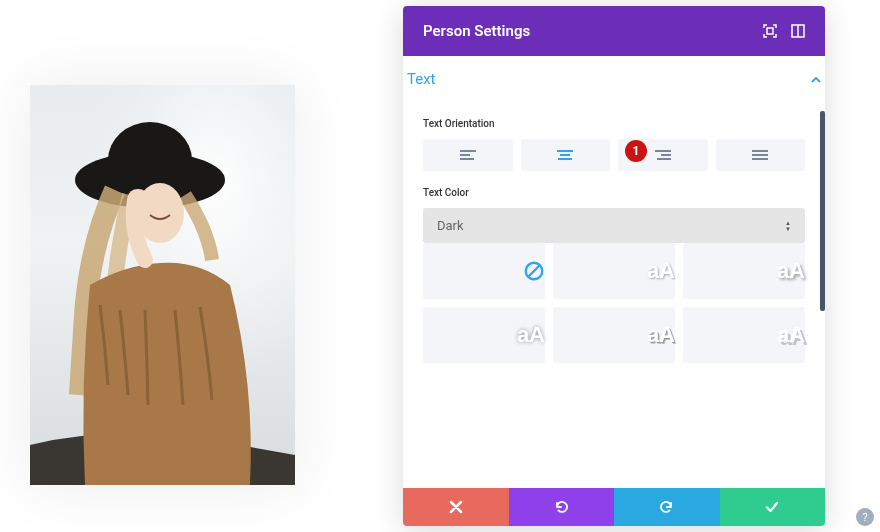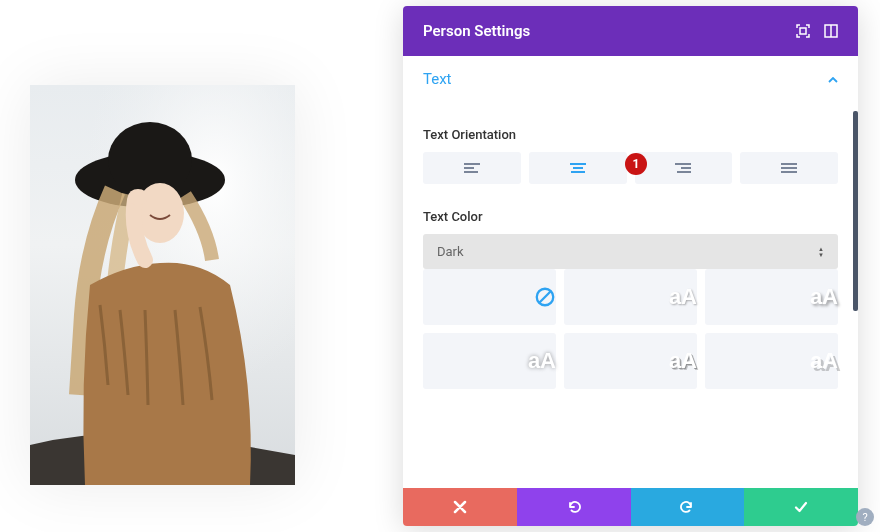--- a/index.html
+++ b/index.html
@@ -1,43 +1,43 @@
 <!DOCTYPE html>
 <html><head>
 <meta charset="utf-8">
 <style>
 * { margin: 0; padding: 0; box-sizing: border-box; }
 body { font-family: -apple-system, BlinkMacSystemFont, "Segoe UI", Roboto, sans-serif; background: #fff; width: 880px; height: 532px; overflow: hidden; position: relative; }
 
 .preview-area { position: absolute; left: 30px; top: 85px; width: 265px; height: 400px; box-shadow: 0 0 60px rgba(0,0,0,0.08); }
 .preview-image { width: 100%; height: 100%; display: block; }
 
-.panel { position: absolute; left: 403px; top: 6px; width: 455px; height: 520px; background: #fff; box-shadow: 0 4px 30px rgba(0,0,0,0.15); border-radius: 4px; overflow: hidden; display: flex; flex-direction: column; }
+.panel { position: absolute; left: 403px; top: 6px; width: 422px; height: 520px; background: #fff; box-shadow: 0 4px 30px rgba(0,0,0,0.15); border-radius: 4px; overflow: hidden; display: flex; flex-direction: column; }
 
 .panel-header { background: #6c2eb9; color: #fff; padding: 16px 20px; display: flex; align-items: center; justify-content: space-between; }
 .panel-title { font-size: 15px; font-weight: 600; }
 .header-icons { display: flex; gap: 14px; }
 .header-icon { width: 14px; height: 14px; display: flex; align-items: center; justify-content: center; cursor: pointer; }
 .header-icon svg { width: 14px; height: 14px; fill: #fff; }
 
 .tabs { background: #8f42ec; display: flex; }
 .tab { padding: 14px 24px; color: #fff; font-size: 13px; font-weight: 500; cursor: pointer; }
 .tab.active { background: #a462f0; }
 
 .section-scroll { flex: 1; overflow-y: auto; background: #fff; position: relative; }
 .scroll-indicator { position: absolute; right: 0; top: 55px; width: 5px; height: 200px; background: #4a5568; border-radius: 2px; }
 
-.section-header { display: flex; justify-content: space-between; align-items: center; padding: 14px 20px; cursor: pointer; }
+.section-header { display: flex; justify-content: space-between; align-items: center; padding: 14px 4px; cursor: pointer; }
 .section-title { font-size: 15px; color: #2ea3f2; font-weight: 400; }
 .section-title.muted { color: #888; }
 .section-caret { color: #2ea3f2; font-size: 12px; }
 .section-caret.down { color: #888; }
 
 .section-body { padding: 0 20px 10px; }
-.field-label { font-size: 13px; color: #333; font-weight: 500; margin: 25px 0 10px; }
+.field-label { font-size: 10px; color: #333; font-weight: 500; margin: 16px 0 10px; }
 
 .orientation-row { display: flex; gap: 8px; position: relative; }
 .orientation-btn { flex: 1; background: #f3f5f9; height: 32px; display: flex; align-items: center; justify-content: center; cursor: pointer; border-radius: 3px; }
 .orientation-btn svg { width: 16px; height: 12px; stroke: #7a8599; stroke-width: 2; fill: none; }
 .orientation-btn.active svg { stroke: #2ea3f2; }
 
 .annotation-badge { position: absolute; left: 202px; top: 1px; width: 22px; height: 22px; background: #c91414; border-radius: 50%; color: #fff; font-size: 12px; font-weight: 700; display: flex; align-items: center; justify-content: center; z-index: 5; }
 
 .select-box { background: #e5e5e5; padding: 10px 14px; border-radius: 3px; display: flex; justify-content: space-between; align-items: center; cursor: pointer; }
 .select-value { font-size: 13px; color: #666; }

